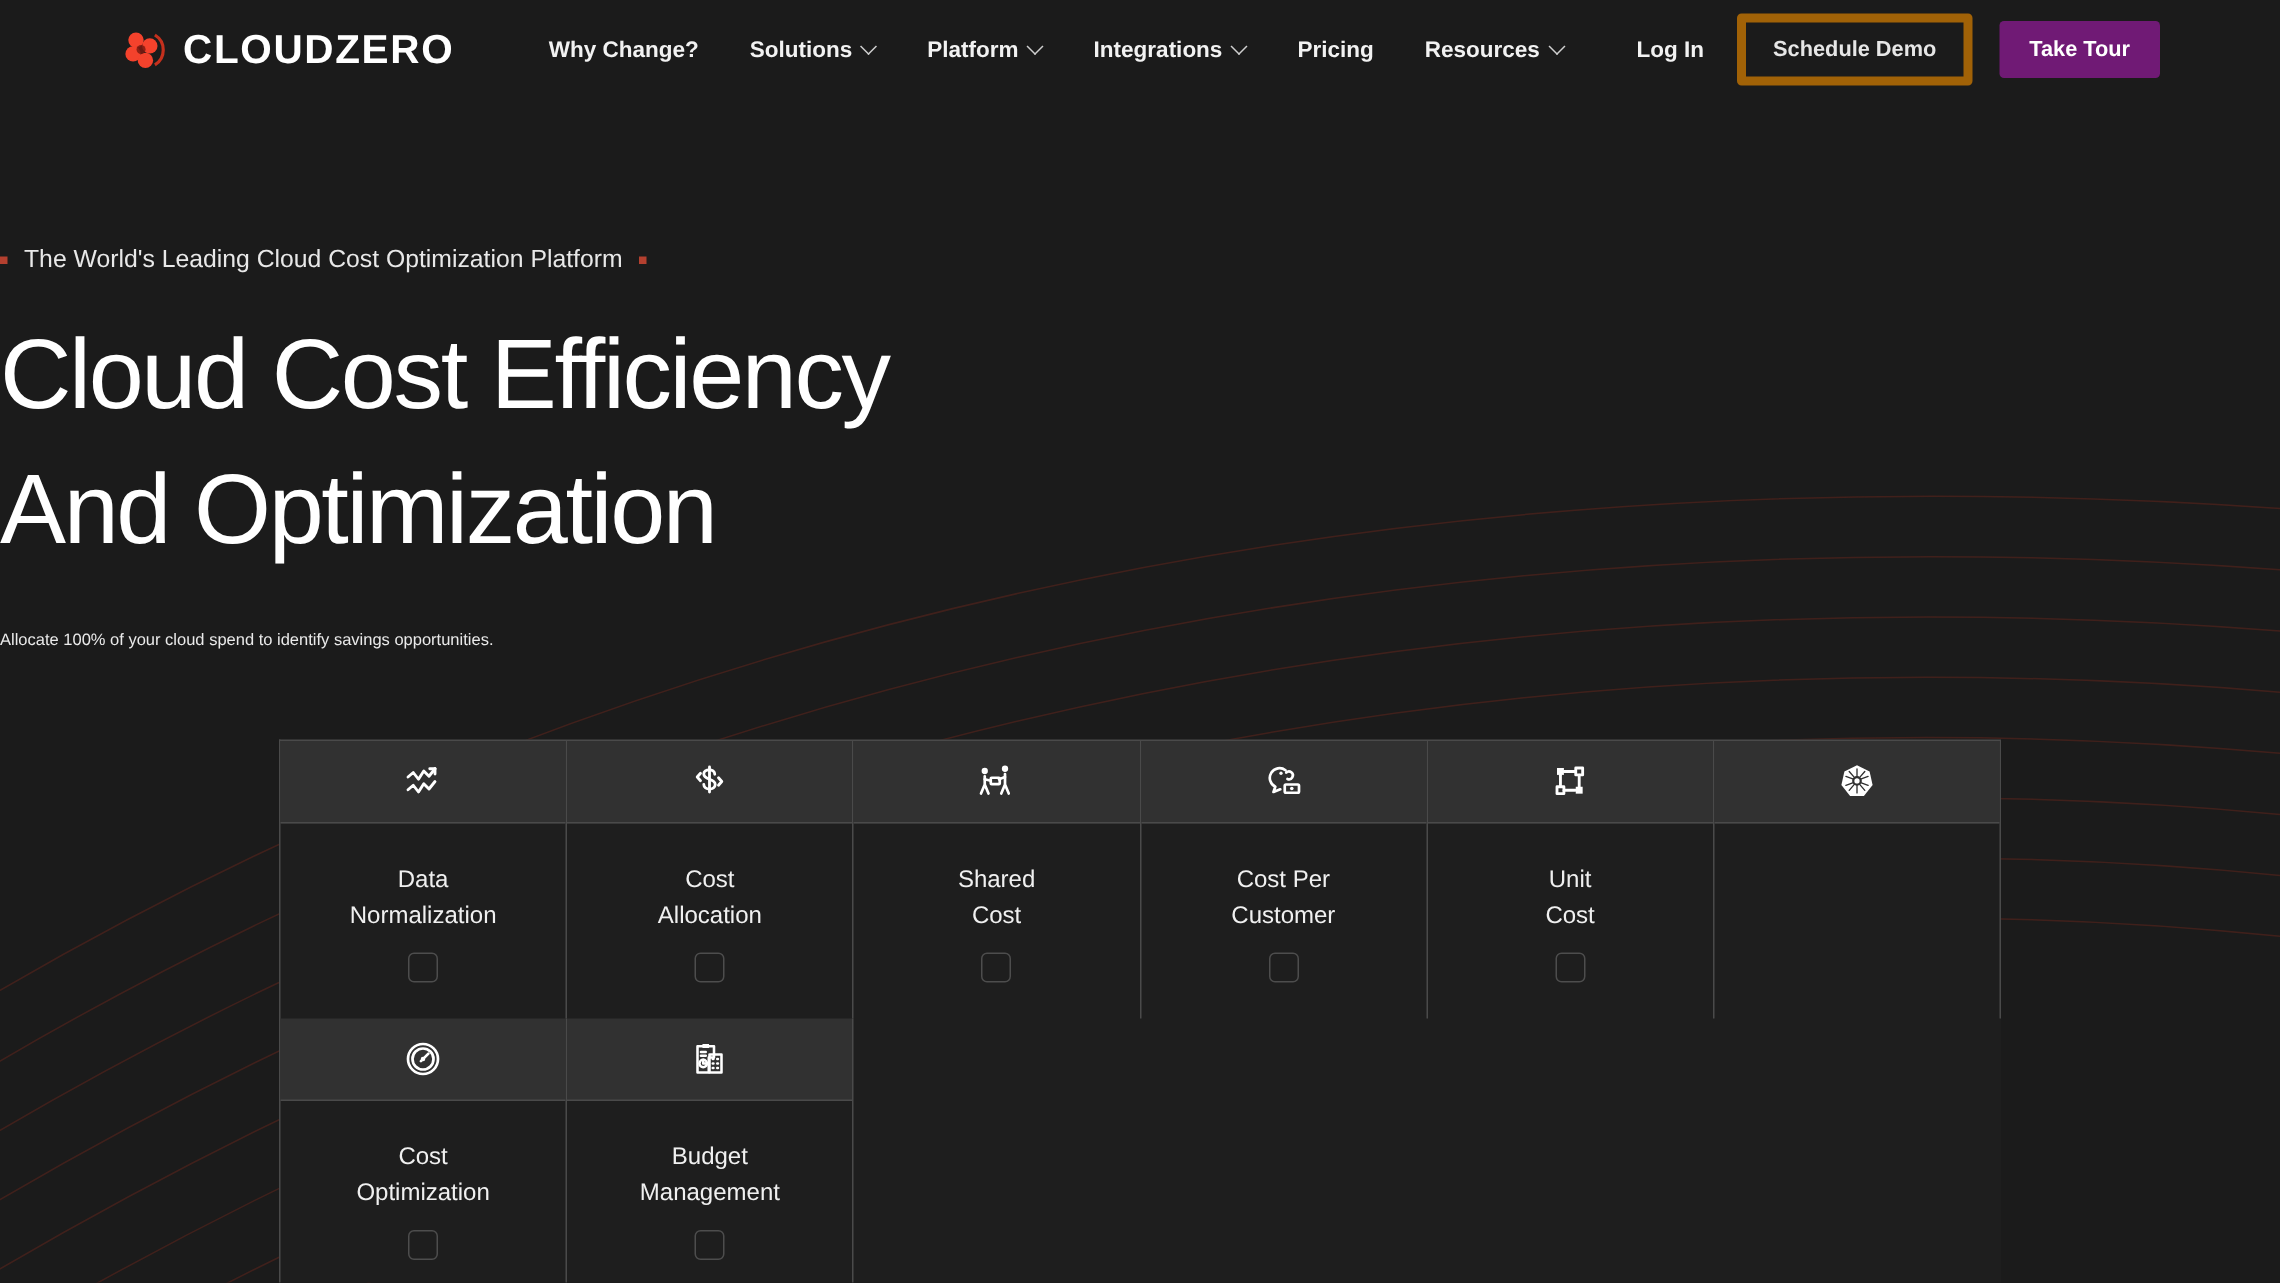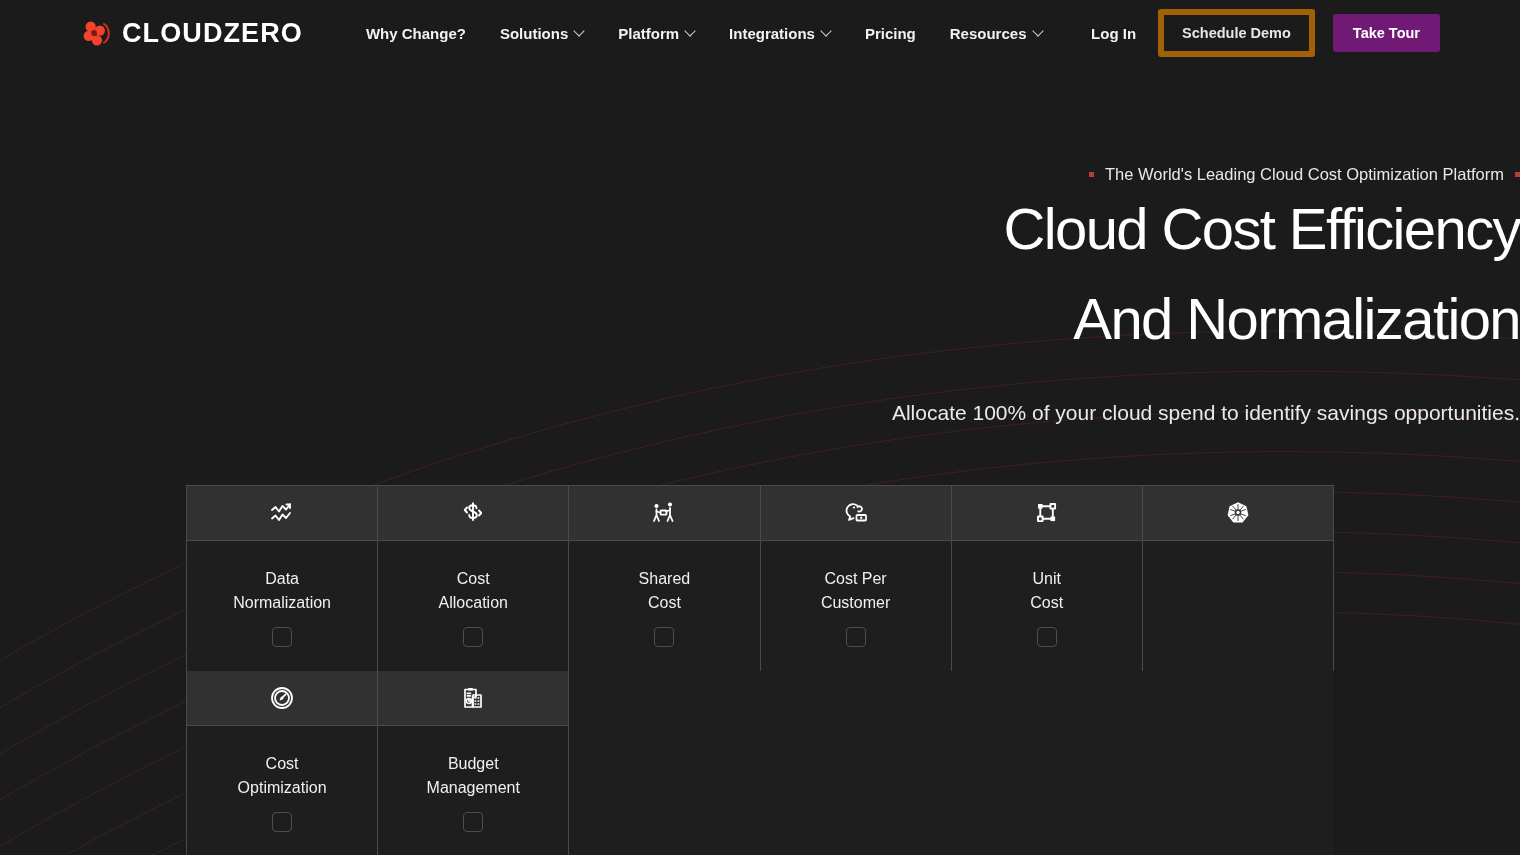--- a/index.html
+++ b/index.html
@@ -123,50 +123,51 @@
     margin-left: 18px;
     white-space: nowrap;
     cursor: pointer;
     font-family: inherit;
   }
 
   
   .hero {
     position: relative;
     z-index: 3;
-    text-align: right;
+    text-align: left;
     padding-top: 97px;
   }
 
   .eyebrow {
     display: inline-flex;
     align-items: center;
     justify-content: center;
     gap: 11px;
     font-size: 16.5px;
     color: #e8e8e8;
   }
   .eyebrow-dot {
     width: 5px;
     height: 5px;
     background: #b4402f;
     display: inline-block;
   }
 
   .hero-title {
-    font-size: 58px;
+    margin-top: 21px;
+    font-size: 66px;
     line-height: 90px;
     font-weight: normal;
     letter-spacing: -1.6px;
     color: #ffffff;
   }
 
   .hero-sub {
     margin-top: 37px;
-    font-size: 21px;
+    font-size: 11px;
     color: #eaeaea;
   }
 
   
   .feature-grid {
     position: relative;
     z-index: 3;
     width: 1148px;
     margin: 60px auto 0;
     display: grid;
@@ -303,21 +304,21 @@
 <section class="hero">
 
   <div class="eyebrow">
     <span class="eyebrow-dot"></span>
     <span>The World's Leading Cloud Cost Optimization Platform</span>
     <span class="eyebrow-dot"></span>
   </div>
 
   <h1 class="hero-title">
     <div>Cloud Cost Efficiency</div>
-    <div>And Normalization</div>
+    <div>And Optimization</div>
   </h1>
 
   <p class="hero-sub">Allocate 100% of your cloud spend to identify savings opportunities.</p>
 </section>
 
 <section class="feature-grid">
 
   <div class="feature-card">
     <div class="feature-icon-band">
       <svg width="28" height="28" viewBox="0 0 28 28" fill="none" stroke="#ffffff" stroke-width="1.9" stroke-linecap="round" stroke-linejoin="round">

